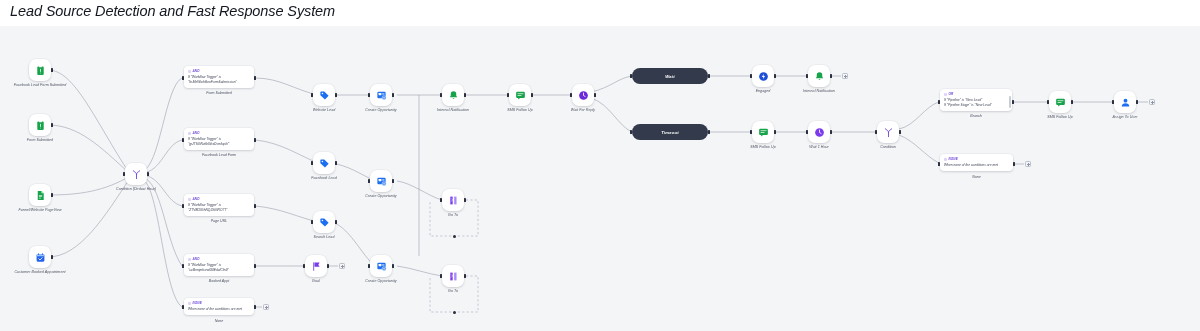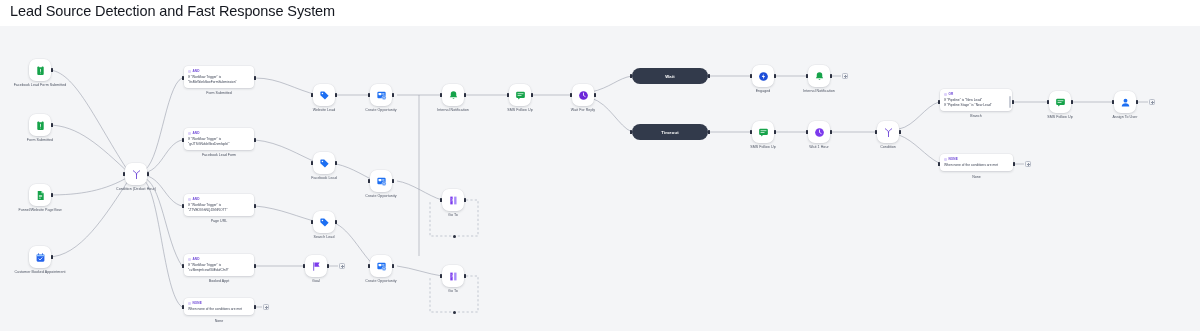--- a/index.html
+++ b/index.html
@@ -3,21 +3,21 @@
 <meta charset="utf-8">
 <style>
   * { box-sizing: border-box; }
   html, body {
     margin: 0; padding: 0;
     width: 1200px; height: 331px;
     overflow: hidden;
     background: #ffffff;
     font-family: "Liberation Sans", sans-serif;
   }
-  #root { position: relative; width: 1200px; height: 331px; background: #ffffff; }
+  #root { position: relative; width: 1200px; height: 331px; background: #ffffff; font-style: italic; }
 
   #page-title {
     position: absolute;
     left: 10px; top: 3px;
     font-size: 14.5px;
     color: #14171f;
     letter-spacing: -0.1px;
     white-space: nowrap;
   }
 

